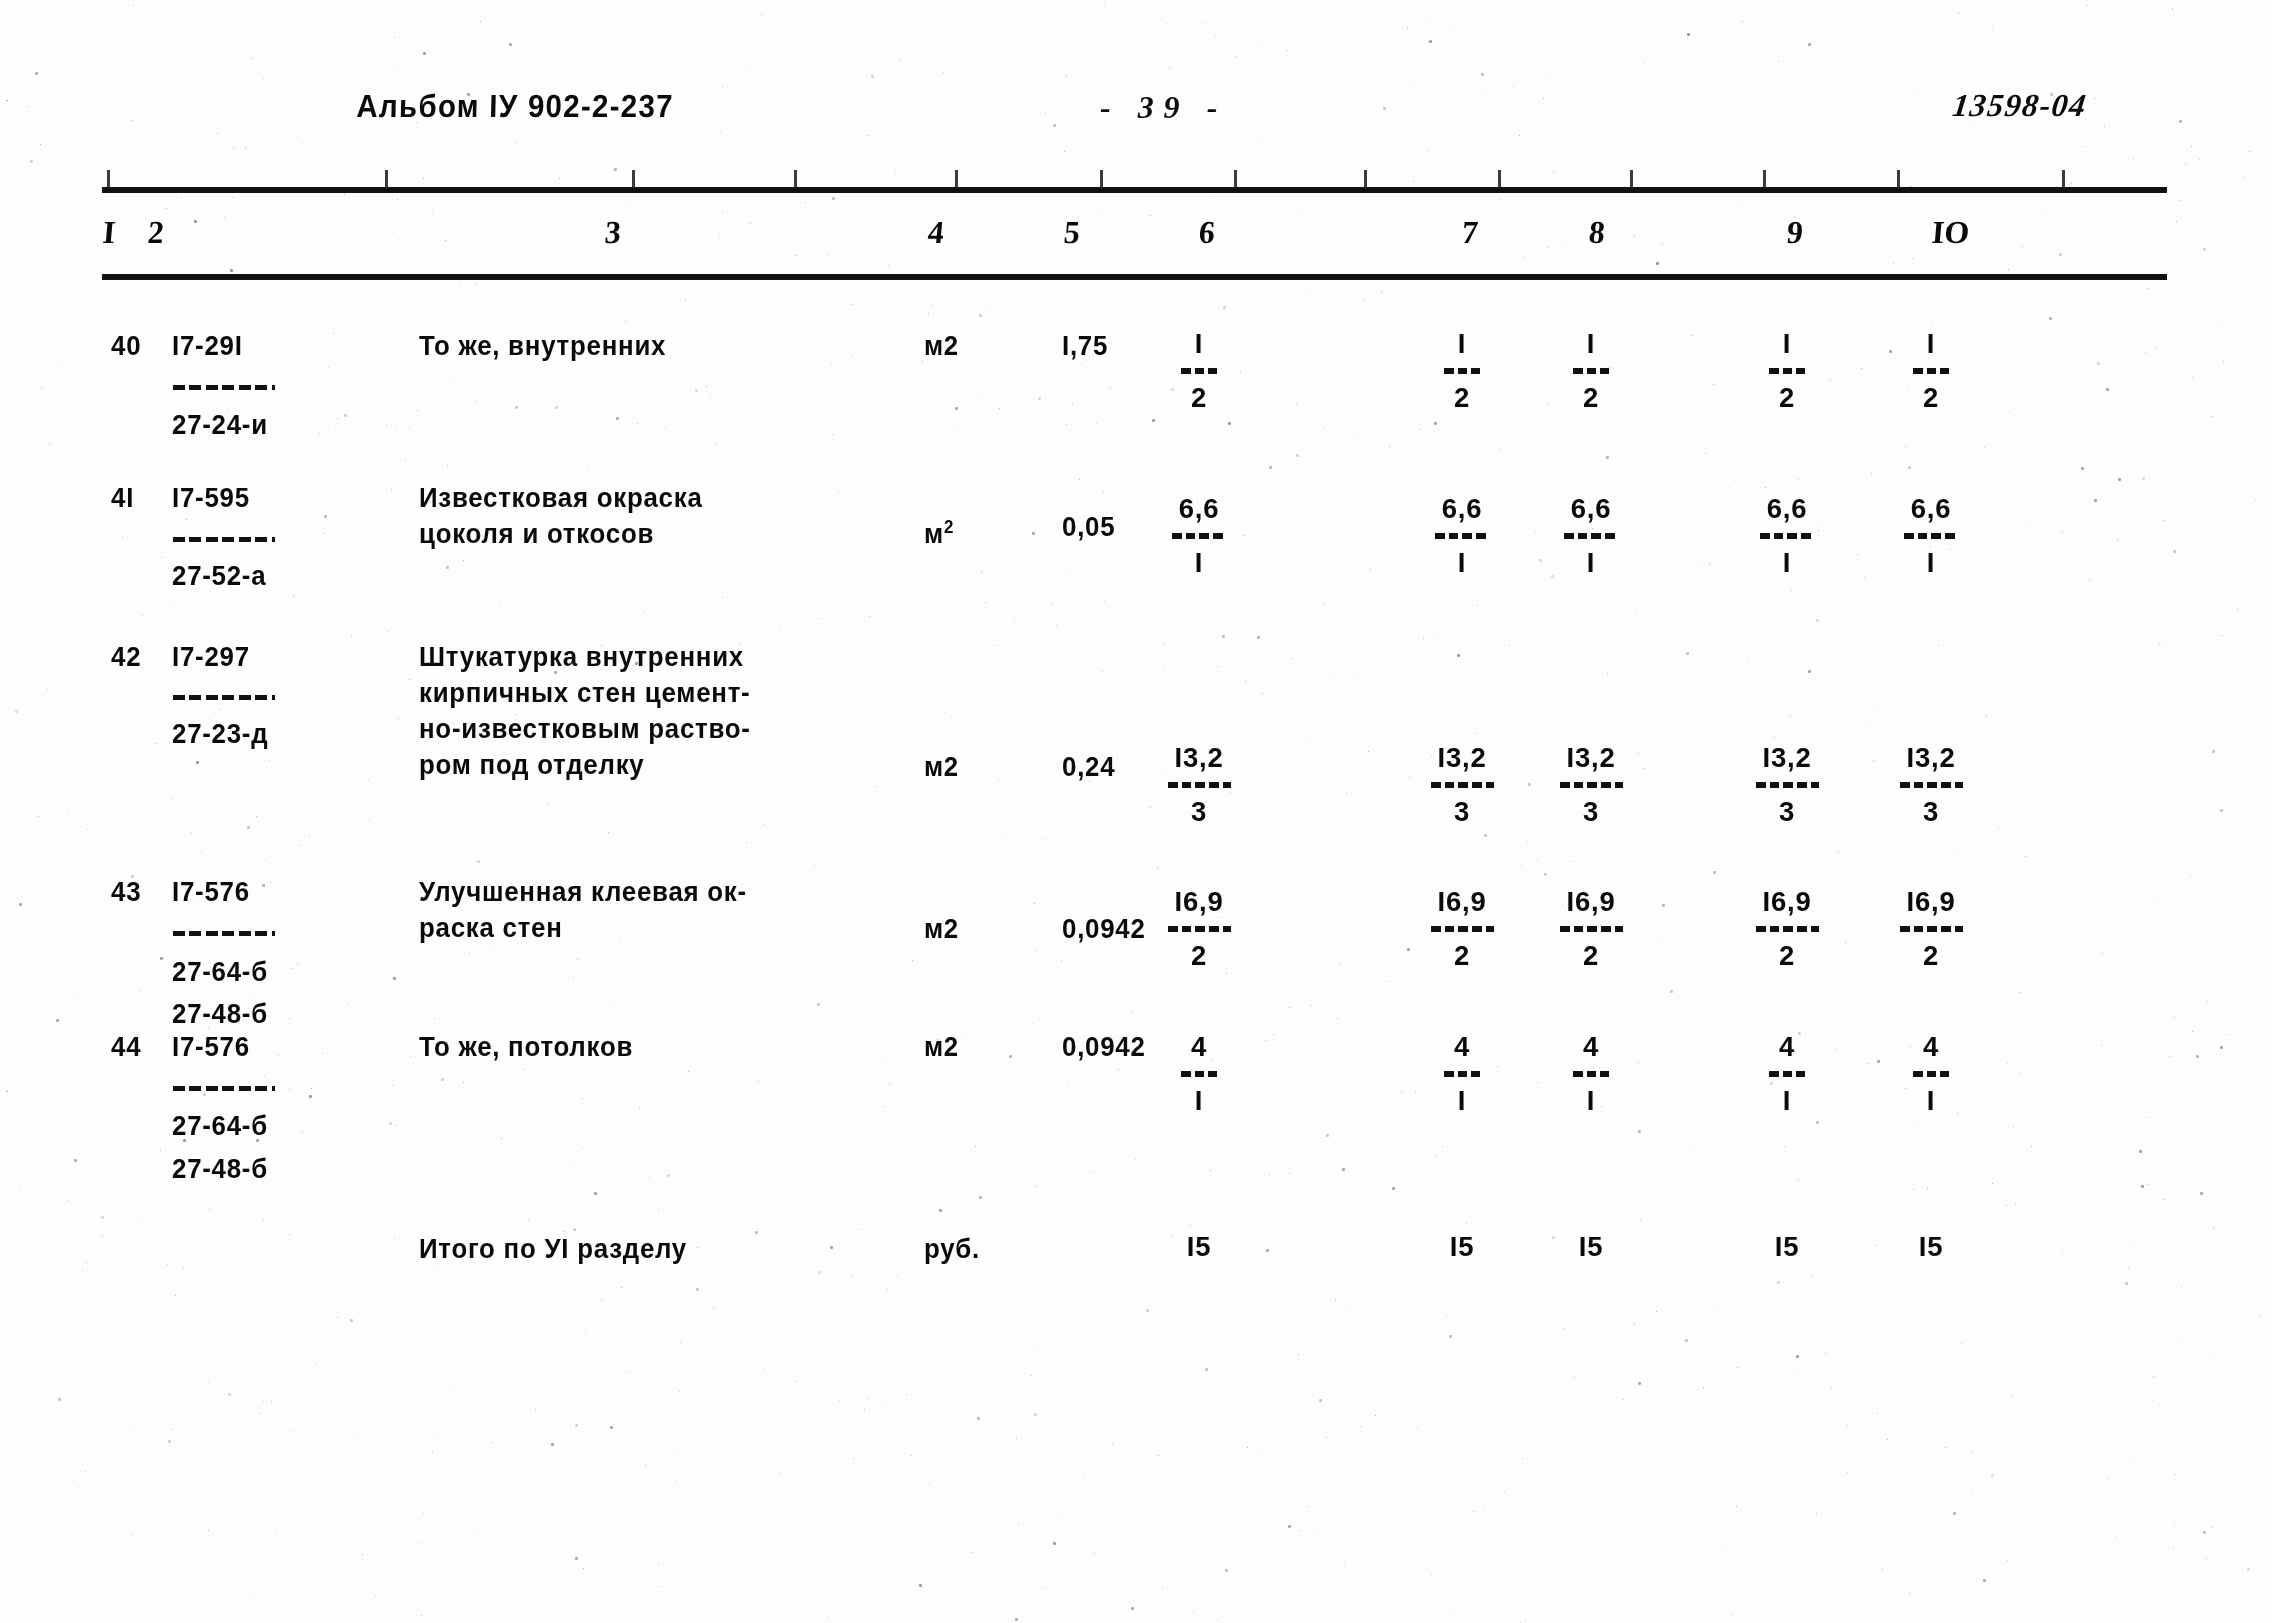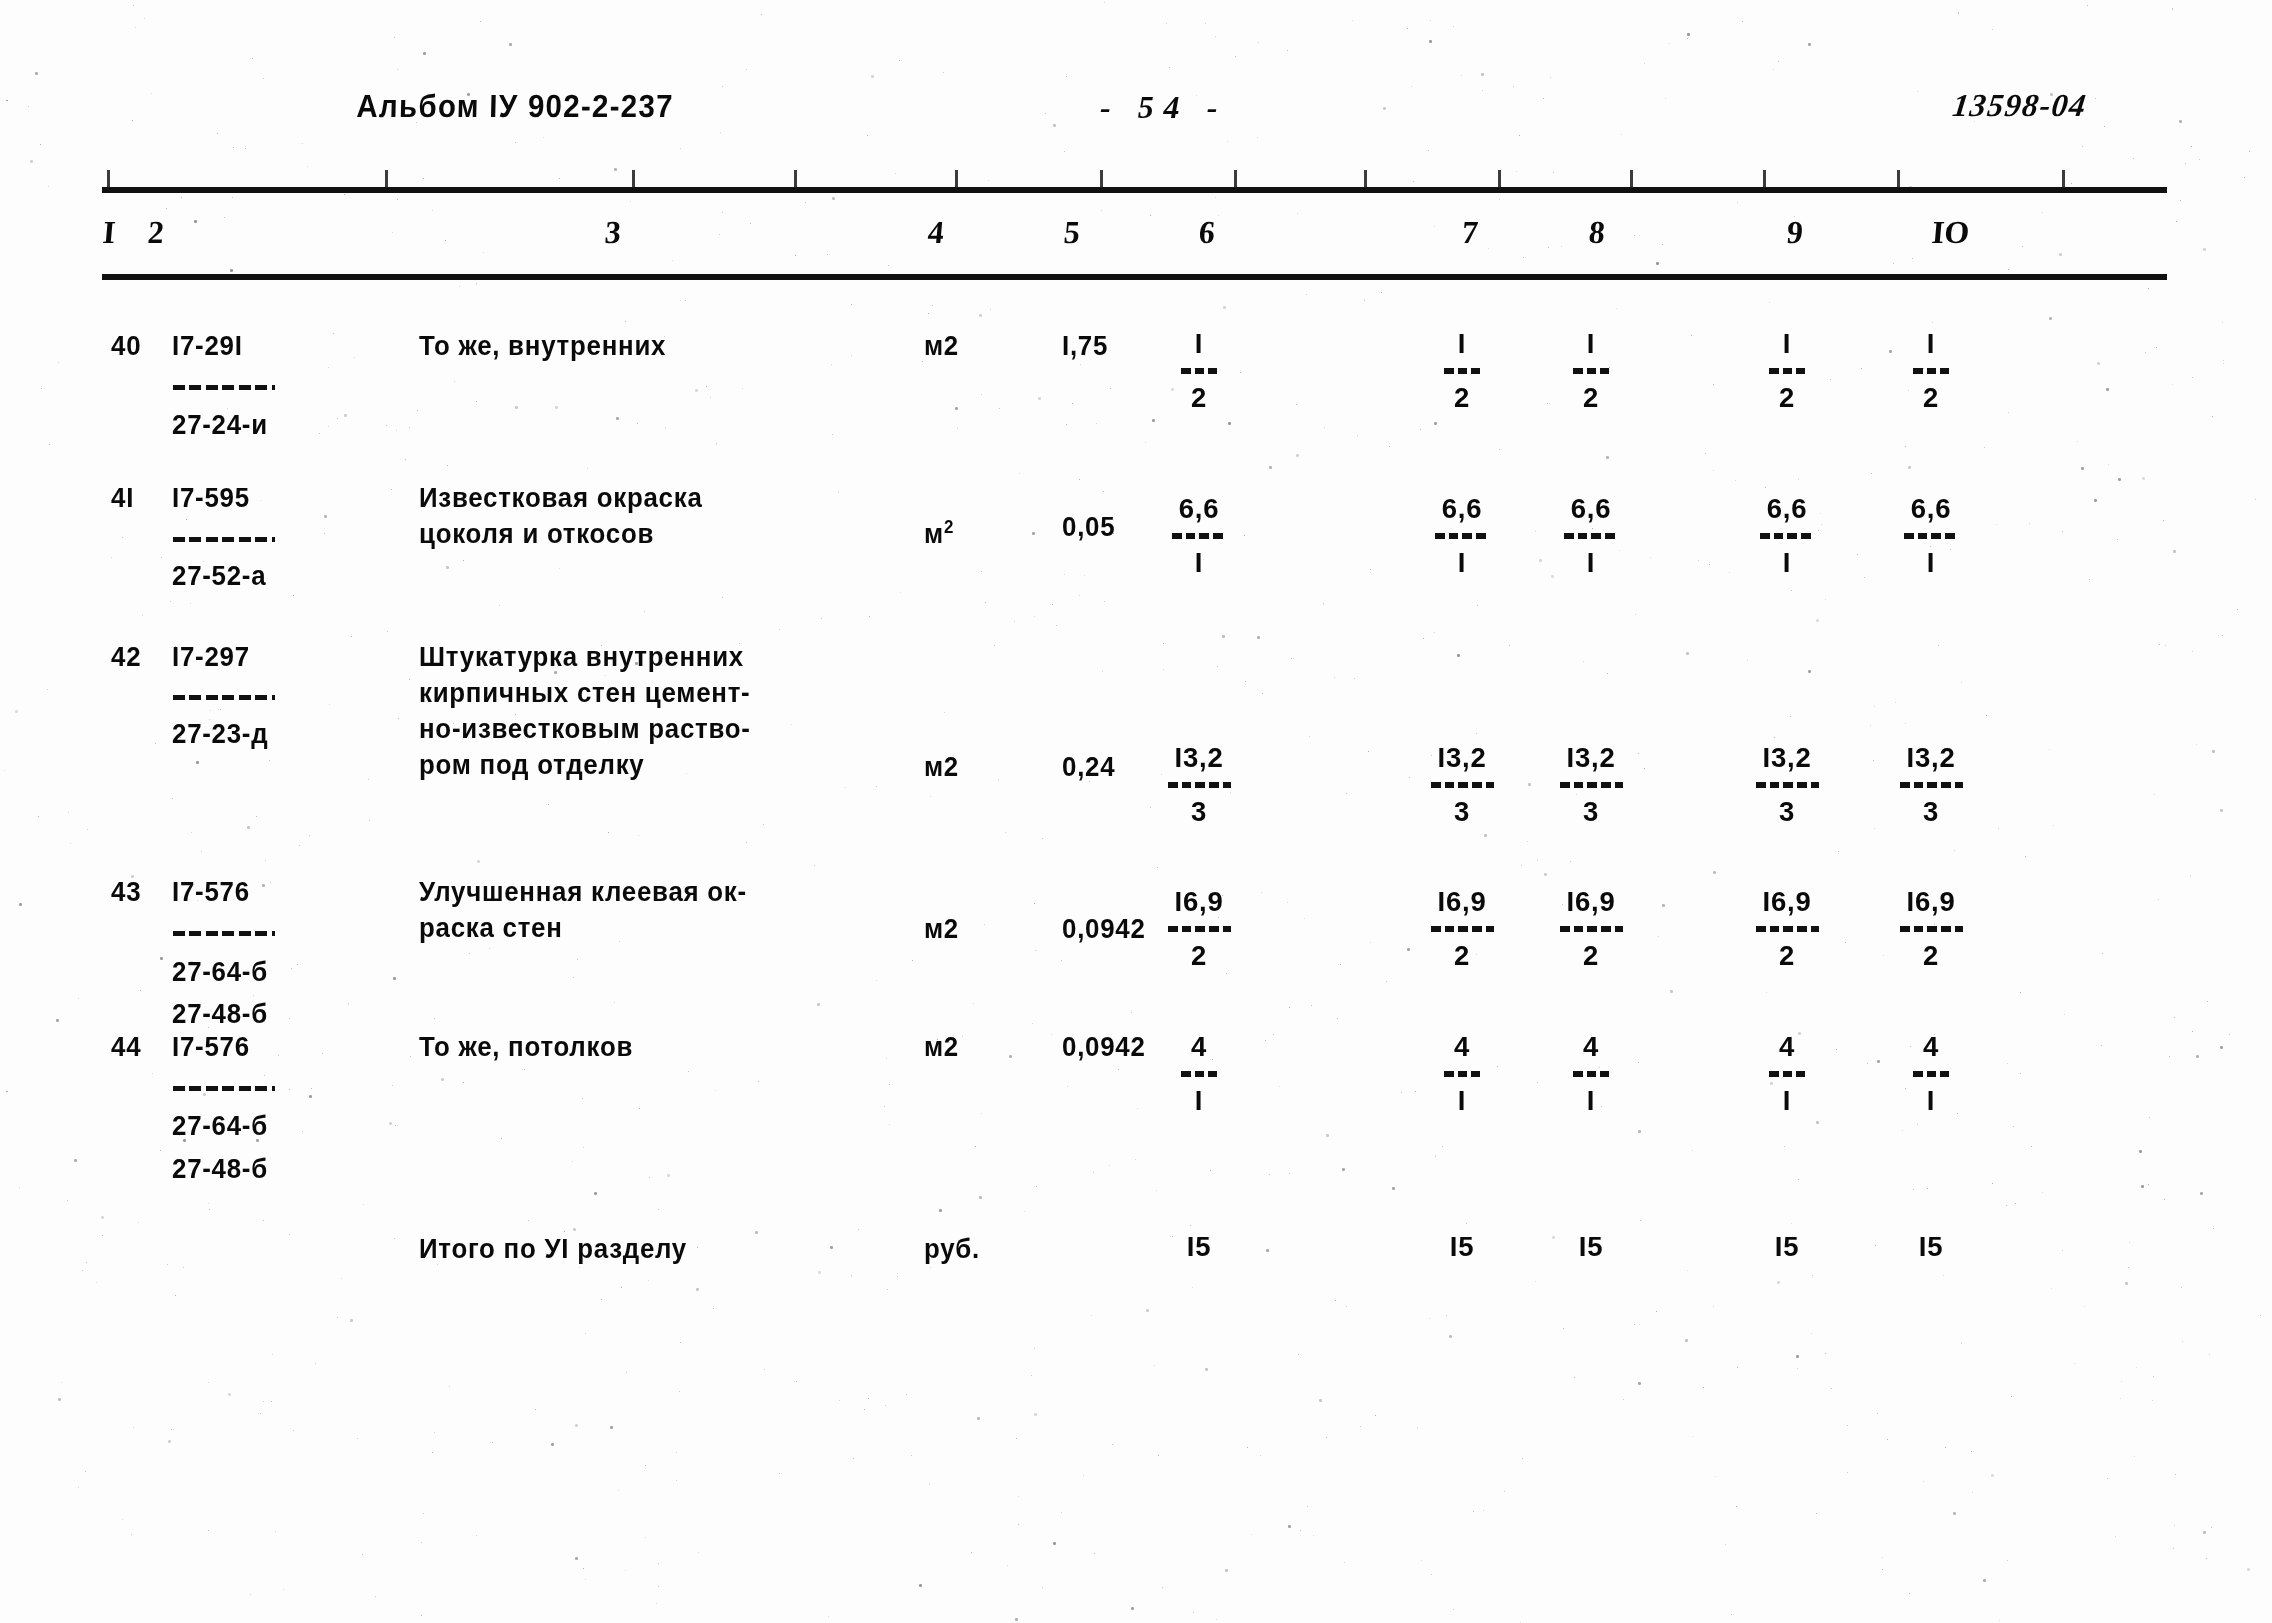--- a/index.html
+++ b/index.html
@@ -1069,21 +1069,21 @@
       <span class="spk" style="left:210px;top:710px;width:1.4px;height:1.4px;opacity:0.32"></span>
       <span class="spk" style="left:1094px;top:1553px;width:1.4px;height:1.4px;opacity:0.57"></span>
       <span class="spk" style="left:2042px;top:212px;width:1.4px;height:1.4px;opacity:0.41"></span>
       <span class="spk" style="left:437px;top:1264px;width:1.4px;height:1.4px;opacity:0.40"></span>
       <span class="spk" style="left:928px;top:313px;width:1.4px;height:1.4px;opacity:0.78"></span>
       <span class="spk" style="left:2169px;top:1056px;width:1.4px;height:1.4px;opacity:0.61"></span>
       <span class="spk" style="left:1713px;top:1306px;width:1.4px;height:1.4px;opacity:0.38"></span>
     </div>
 
   <div class="hdr" id="hdr-album">Альбом IУ 902-2-237</div>
-  <div class="hdr" id="hdr-page">- 54 -</div>
+  <div class="hdr" id="hdr-page">- 39 -</div>
   <div class="hdr" id="hdr-code">13598-04</div>
 
   <div class="rule" id="rule-top"></div>
   <div class="rule" id="rule-header"></div>
 
   <div id="colheads">
       <div class="colhead" style="left: 103px;">I</div>
       <div class="colhead" style="left: 148px;">2</div>
       <div class="colhead" style="left: 605px;">3</div>
       <div class="colhead" style="left: 928px;">4</div>

